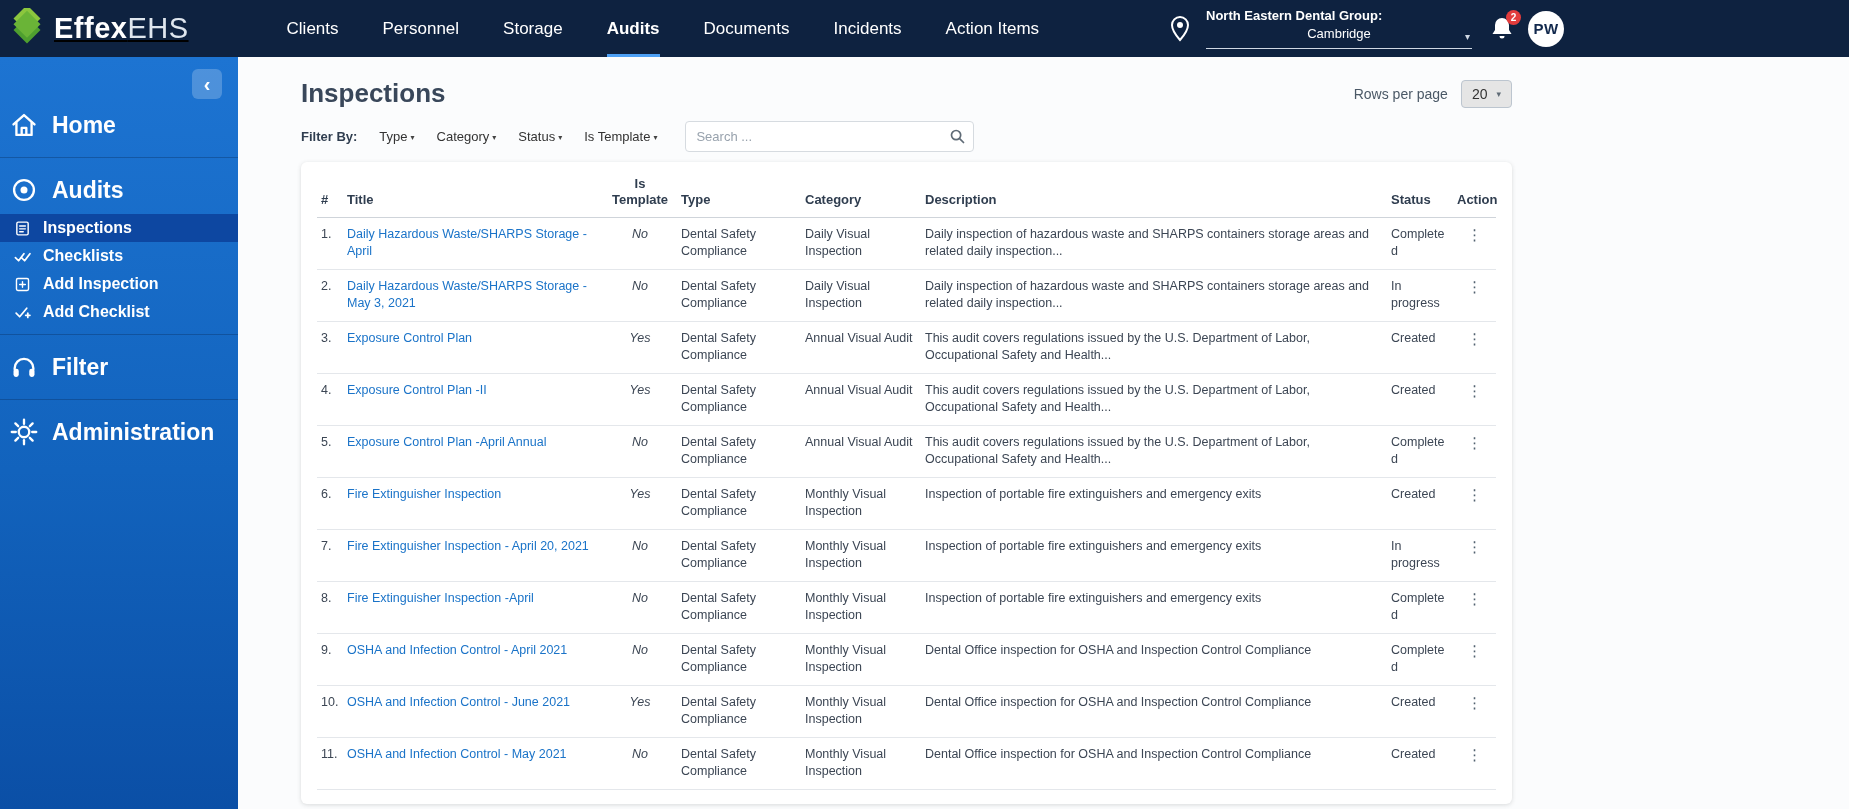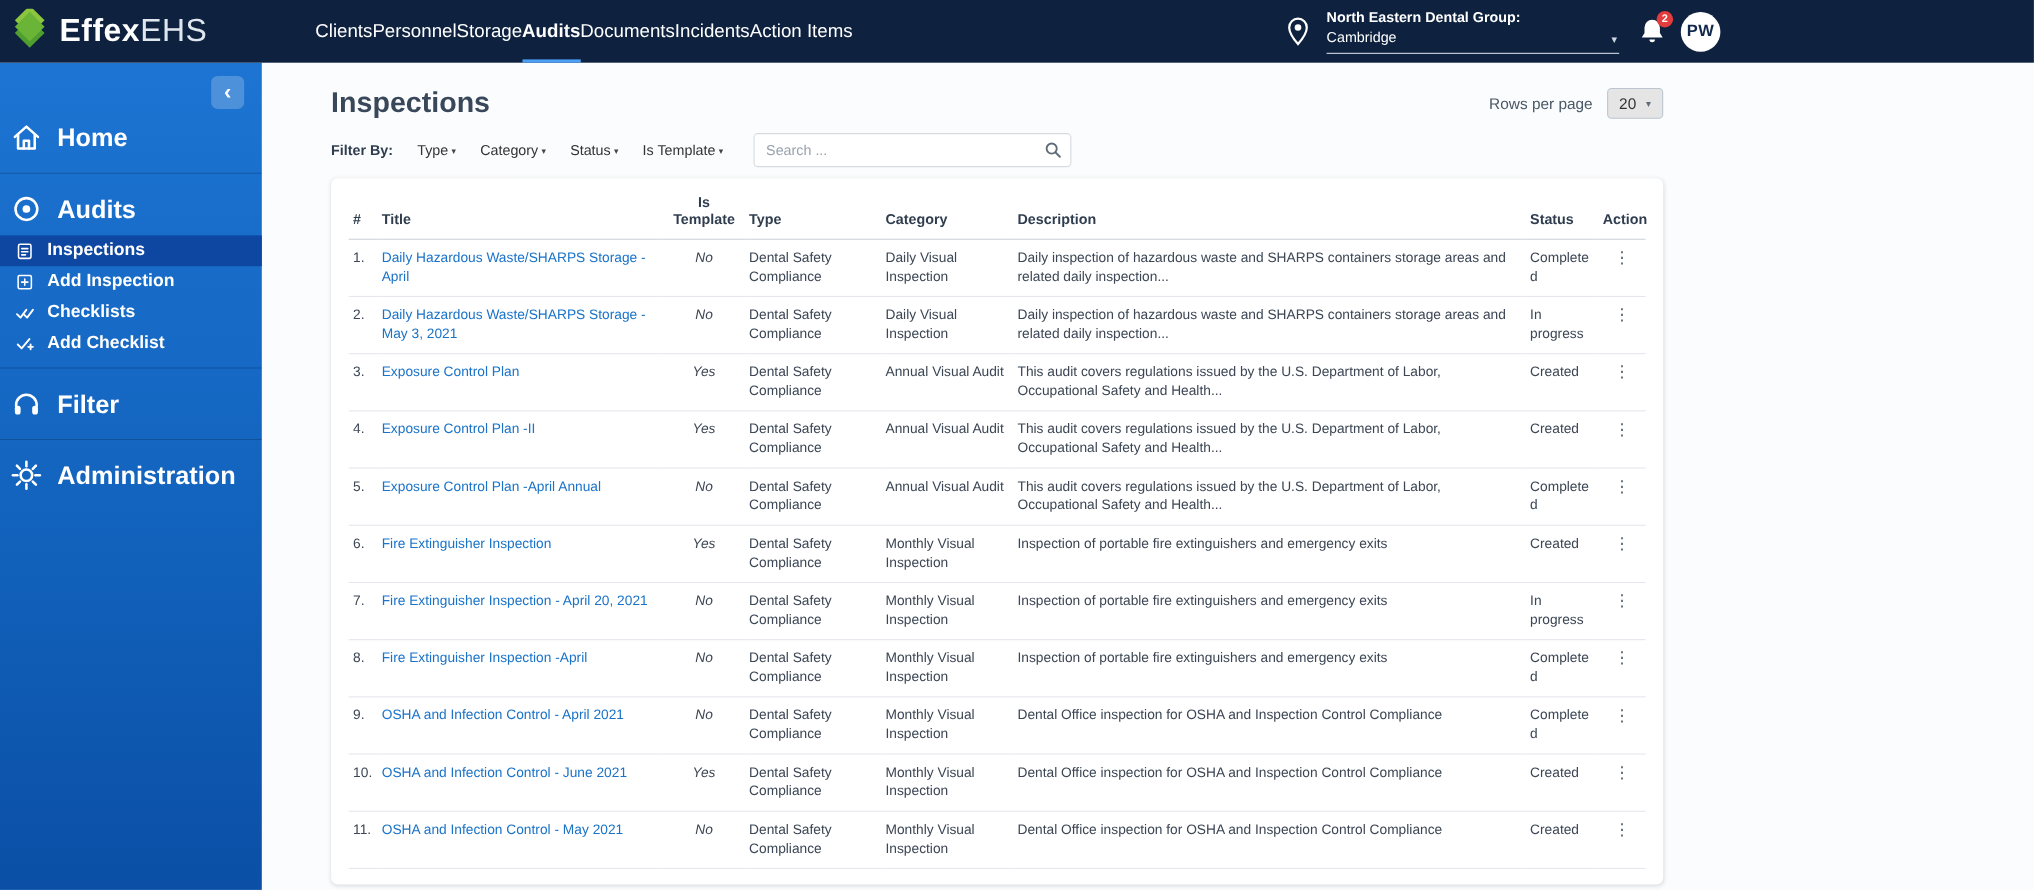--- a/index.html
+++ b/index.html
@@ -7,33 +7,33 @@
     width:1849px; height:809px; overflow:hidden; position:relative;
     font-family:"Liberation Sans", sans-serif; background:#fbfcfd;
   }
 
   
   .topbar {
     position:absolute; top:0; left:0; width:1849px; height:57px;
     background:#0e2240; display:flex; align-items:center; z-index:20;
   }
   .logo { display:flex; align-items:center; gap:6px; padding-left:6px; }
-  .logo-text { font-size:29px; letter-spacing:.5px; }
+  .logo-text { font-size:29px; letter-spacing:.5px;text-decoration:underline; }
   .logo-bold { color:#ffffff; font-weight:700; }
   .logo-light { color:#dfe6ee; font-weight:400; }
-  .main-nav { display:flex; margin-left:98px; height:57px; align-items:center; }
+  .main-nav { display:flex; gap:44px; margin-left:98px; height:57px; align-items:center; }
   .nav-item {
     color:#ffffff; font-size:17px; cursor:pointer; height:57px;
     display:flex; align-items:center; border-bottom:3px solid transparent; padding-top:3px;
   }
   .nav-item.active { border-bottom-color:#4da0f5; font-weight:700; }
   .topbar-right { position:absolute; left:1168px; top:0; height:57px; display:flex; align-items:center; gap:14px; }
   .group-select { position:relative; width:266px; padding-bottom:5px; border-bottom:1px solid #cfd8e3; cursor:pointer; }
   .group-label { color:#ffffff; font-size:13px; font-weight:700; line-height:1.3; }
-  .group-value { color:#ffffff; font-size:13px; line-height:1.3; margin-top:1px; }
+  .group-value { color:#ffffff; font-size:13px; line-height:1.3; margin-top:1px;text-align:center; }
   .group-caret { position:absolute; right:2px; bottom:6px; color:#cfd8e3; font-size:10px; }
   .bell-wrap { position:relative; cursor:pointer; margin-left:4px; }
   .bell-badge {
     position:absolute; top:-6px; right:-7px; min-width:15px; height:15px; border-radius:8px;
     background:#e23c3c; color:#fff; font-size:10px; font-weight:700;
     display:flex; align-items:center; justify-content:center; padding:0 3px;
   }
   .avatar {
     width:36px; height:36px; border-radius:50%; background:#ffffff; color:#12294d;
     font-size:15px; font-weight:700; display:flex; align-items:center; justify-content:center;
@@ -195,37 +195,37 @@
         <line x1="8" y1="8.5" x2="16" y2="8.5"></line>
           <line x1="8" y1="12.5" x2="16" y2="12.5"></line>
           <line x1="8" y1="16.5" x2="13" y2="16.5"></line>
       </svg>
     </span>
     <span>Inspections</span>
   </div>
 
   <div class="side-sub-item">
     <span class="side-icon">
+      <svg width="17" height="17" viewBox="0 0 24 24" fill="none" stroke="#ffffff" stroke-width="2.4" stroke-linecap="round" stroke-linejoin="round">
+        <path d="M2 13.5 l4.5 4.5 L14 8"></path>
+        <path d="M10.5 13.5 l4.5 4.5 L22.5 8"></path>
+      </svg>
+    </span>
+    <span>Checklists</span>
+  </div>
+
+  <div class="side-sub-item">
+    <span class="side-icon">
       <svg width="17" height="17" viewBox="0 0 24 24" fill="none" stroke="#ffffff" stroke-width="2" stroke-linecap="round">
         <rect x="3.5" y="3.5" width="17" height="17" rx="2"></rect>
         <line x1="12" y1="8" x2="12" y2="16"></line>
           <line x1="8" y1="12" x2="16" y2="12"></line>
       </svg>
     </span>
     <span>Add Inspection</span>
-  </div>
-
-  <div class="side-sub-item">
-    <span class="side-icon">
-      <svg width="17" height="17" viewBox="0 0 24 24" fill="none" stroke="#ffffff" stroke-width="2.4" stroke-linecap="round" stroke-linejoin="round">
-        <path d="M2 13.5 l4.5 4.5 L14 8"></path>
-        <path d="M10.5 13.5 l4.5 4.5 L22.5 8"></path>
-      </svg>
-    </span>
-    <span>Checklists</span>
   </div>
 
   <div class="side-sub-item">
     <span class="side-icon">
       <svg width="17" height="17" viewBox="0 0 24 24" fill="none" stroke="#ffffff" stroke-width="2.4" stroke-linecap="round" stroke-linejoin="round">
         <path d="M3 13 l5 5 L18 6"></path>
         <line x1="19.5" y1="13" x2="19.5" y2="19"></line>
           <line x1="16.5" y1="16" x2="22.5" y2="16"></line>
       </svg>
     </span>

